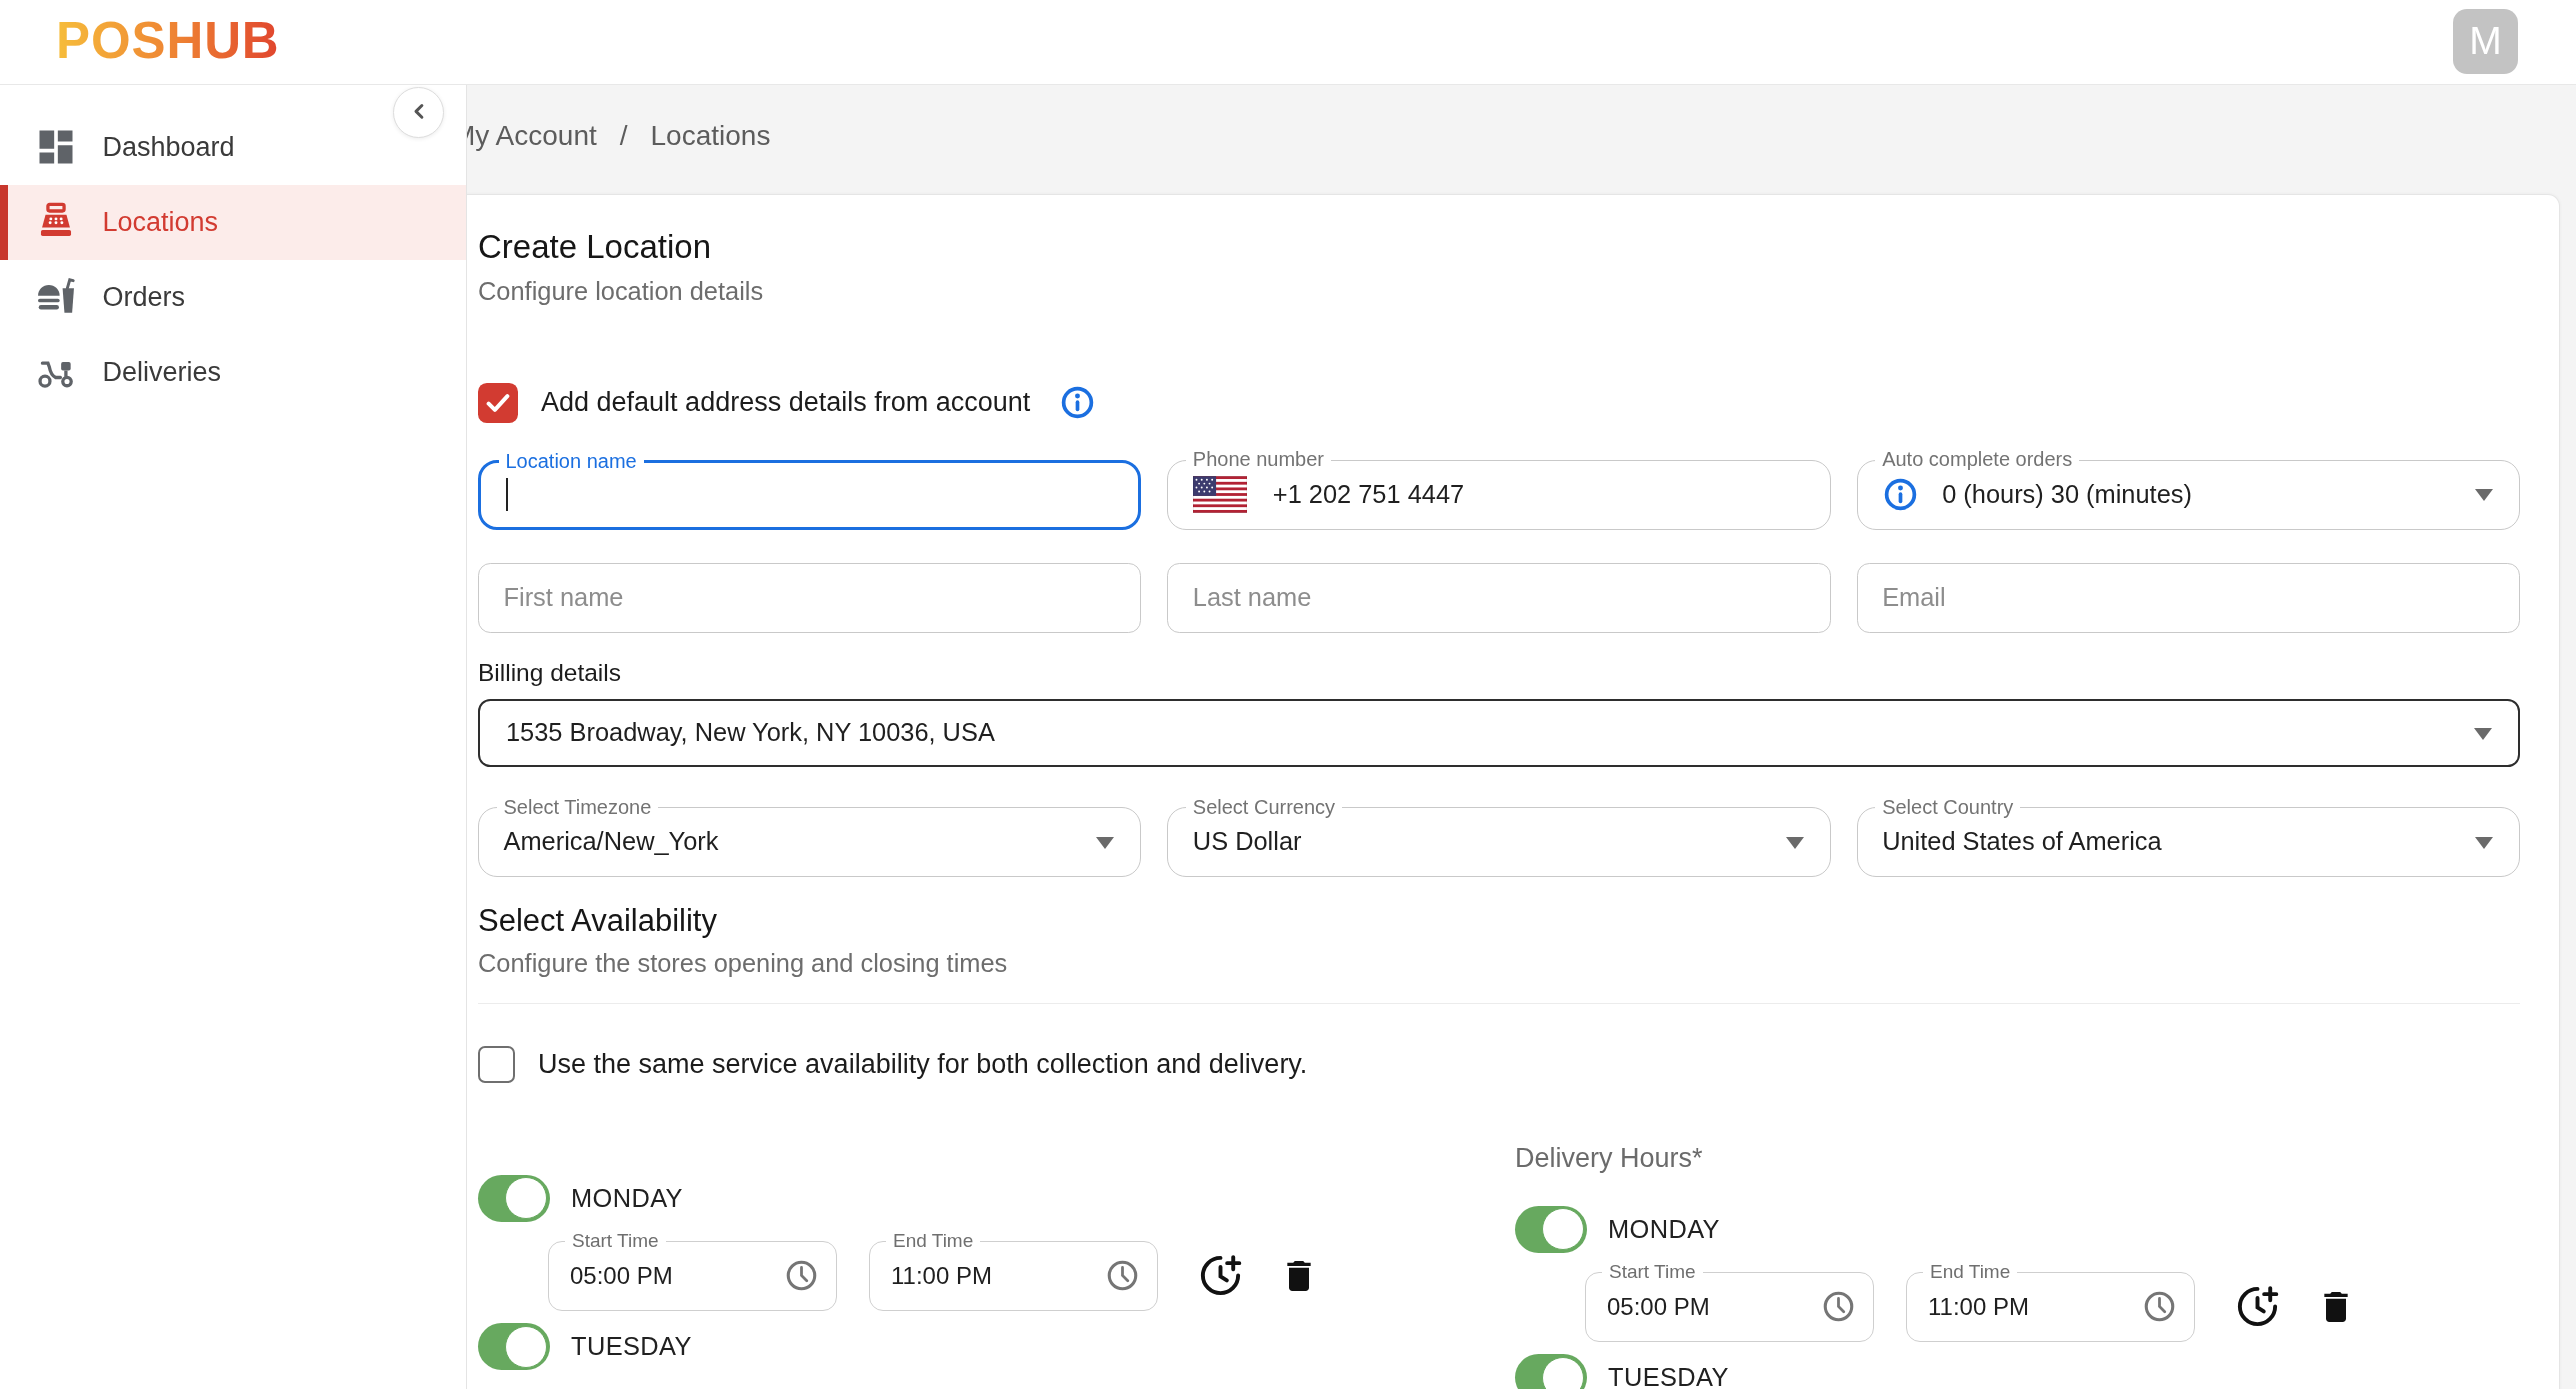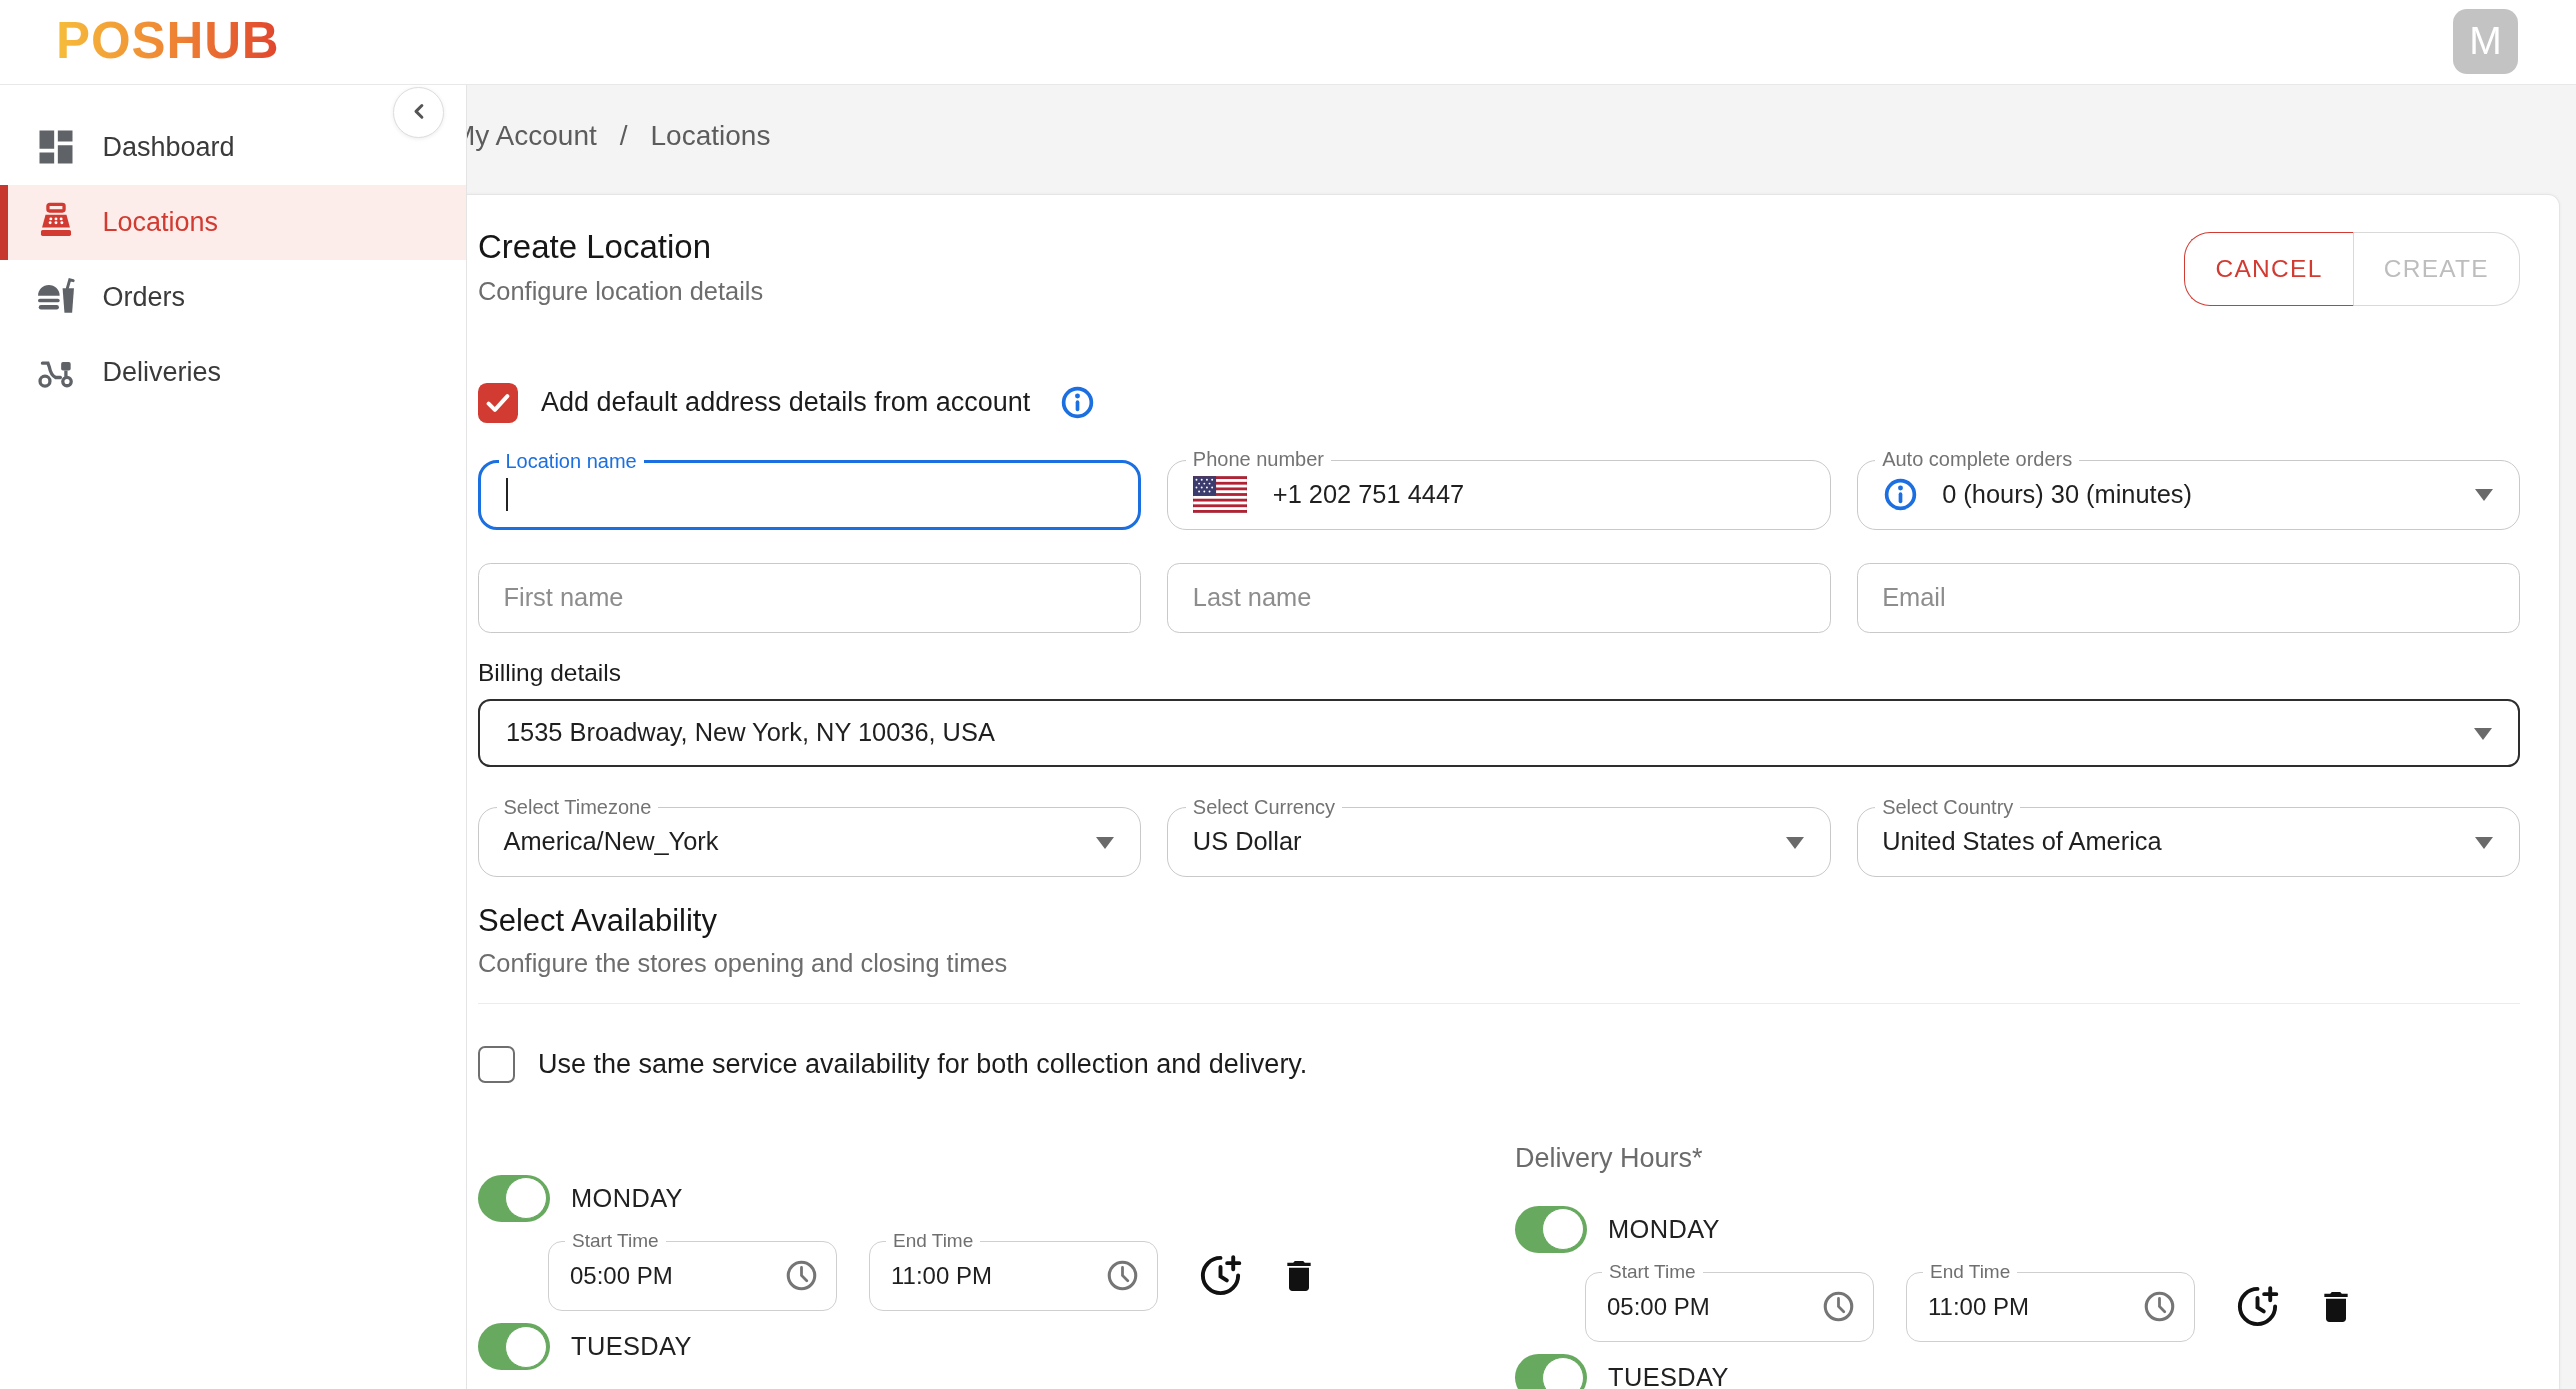--- a/index.html
+++ b/index.html
@@ -157,24 +157,20 @@
     <span class="crumb-link">My Account</span>
     <span>/</span>
     <span>Locations</span>
   </div>
 
   <section class="card">
     <div class="card-head">
       <div>
         <h1 class="page-title">Create Location</h1>
         <p class="page-subtitle">Configure location details</p>
-      </div>
-      <div class="btn-group">
-        <button class="btn btn-cancel">CANCEL</button>
-        <button class="btn btn-create" disabled="">CREATE</button>
       </div>
     </div>
 
     <div class="chk-row first">
       <span class="cbox-checked">
         <svg viewBox="0 0 24 24" width="30" height="30">
             <polyline points="4.5,12.5 9.5,17.5 19.5,6.5" fill="none" stroke="#fff" stroke-width="3.2" stroke-linecap="round" stroke-linejoin="round"></polyline>
           </svg>
       </span>
       <span>Add default address details from account</span>

